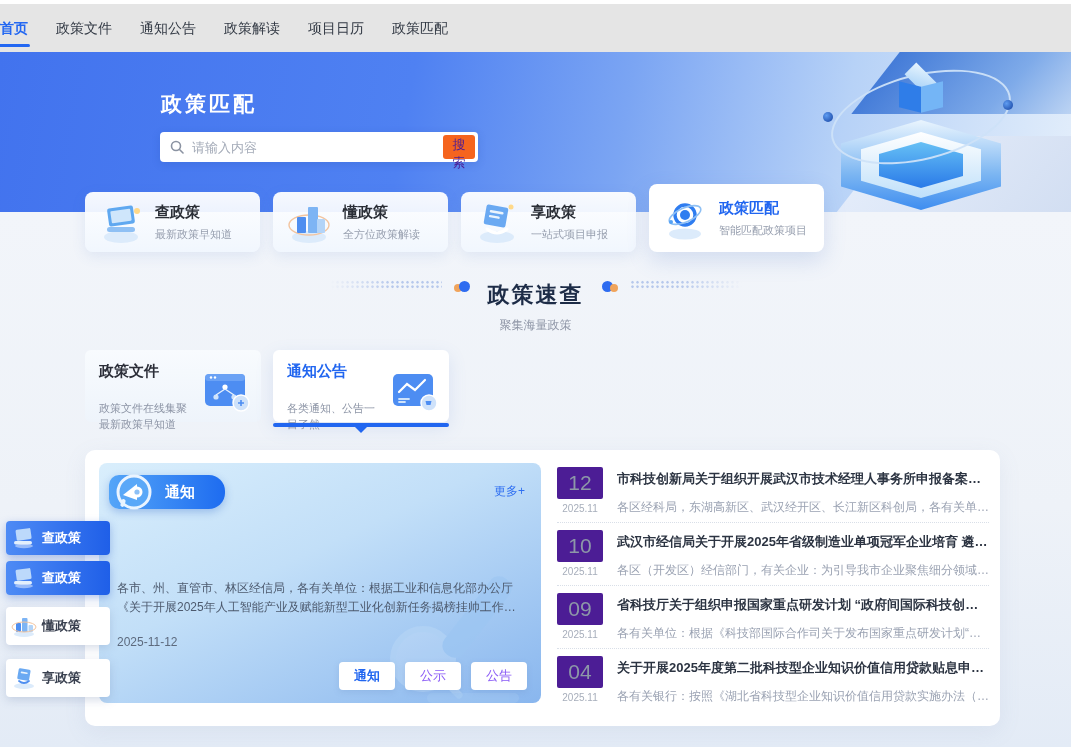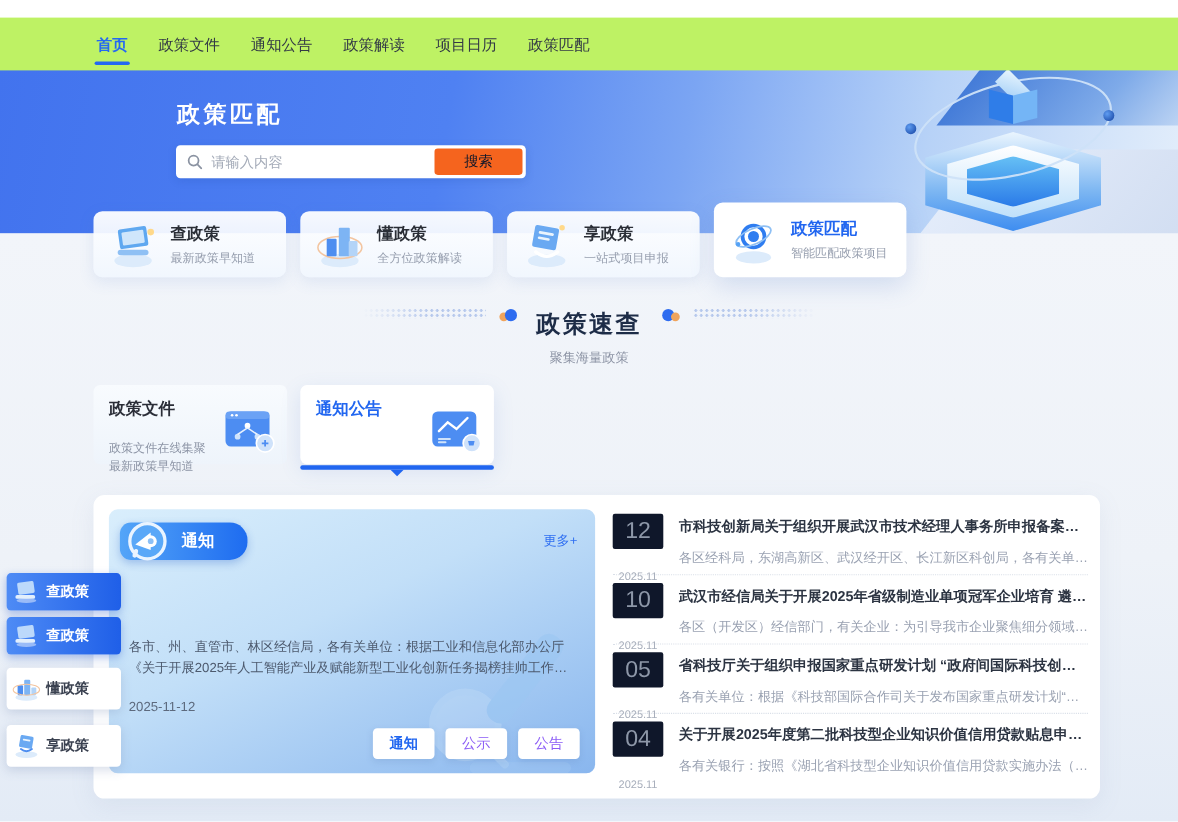--- a/index.html
+++ b/index.html
@@ -5,40 +5,40 @@
   html,body{margin:0;padding:0;background:#fff}
   *{box-sizing:border-box}
   #page{position:relative;width:1071px;height:747px;overflow:hidden;background:#fff;
         font-family:"Liberation Sans","DejaVu Sans",sans-serif;}
 
   
   .pagebg{position:absolute;left:0;top:212px;width:1071px;height:535px;
           background:linear-gradient(180deg,#f2f5fa 0%,#eef2f8 55%,#e3ebf6 100%)}
 
   
-  .topnav{position:absolute;left:0;top:16px;width:1071px;height:48px;background:#bef264;
-          display:flex;align-items:center;padding-left:88px;gap:28px;z-index:9}
+  .topnav{position:absolute;left:0;top:4px;width:1071px;height:48px;background:#e5e5e5;
+          display:flex;align-items:center;gap:28px;z-index:9}
   .nav-item{font-size:14px;color:#333a45;cursor:pointer;position:relative;padding:15px 0;line-height:18px}
   .nav-item.active{color:#2468f2;font-weight:bold}
   .nav-item.active::after{content:"";position:absolute;left:-2px;right:-2px;bottom:5px;height:3px;
           background:#2468f2;border-radius:2px}
 
   
   .hero{position:absolute;left:0;top:48px;width:1071px;height:164px;overflow:hidden;
         background:linear-gradient(100deg,#4273ee 0%,#4f81f2 38%,#7ba5f3 58%,#b7d2f7 78%,#e3eefb 100%)}
   .hero-title{position:absolute;left:161px;top:42px;font-size:21px;font-weight:900;color:#fff;letter-spacing:3px}
   .hero-badge{position:absolute;left:266px;top:47px;height:20px;line-height:20px;
         background:rgba(34,82,210,.85);color:#fff;font-size:11px;padding:0 22px;
         clip-path:polygon(12px 0,100% 0,calc(100% - 12px) 100%,0 100%)}
   .searchbar{position:absolute;left:160px;top:84px;width:318px;height:30px;background:#fff;
         border-radius:4px;display:flex;align-items:center;padding:0 3px 0 10px;gap:6px;
         box-shadow:0 2px 8px rgba(30,70,160,.18)}
   .search-input{flex:1;border:none;outline:none;font-size:13px;color:#ef4444;min-width:0;background:transparent}
   .search-input::placeholder{color:#a4abb8}
-  .search-btn{width:80px;height:24px;background:#f5641e;color:#0f172a;border:none;border-radius:3px;
+  .search-btn{width:32px;height:24px;background:#f5641e;color:#4c1d95;border:none;border-radius:3px;
         font-size:13px;cursor:pointer}
 
   
   .illus{position:absolute;right:0;top:0;width:300px;height:164px;overflow:hidden}
   .slab1{position:absolute;right:-60px;top:-10px;width:250px;height:76px;transform:skewX(-38deg);
         background:linear-gradient(95deg,#2e6bd2 0%,#6fa0e6 55%,#cfe0f6 100%);opacity:.85}
   .slab2{position:absolute;right:-70px;top:88px;width:280px;height:90px;transform:skewX(-38deg);
         background:linear-gradient(90deg,#e7eefa,#ccd9ef);opacity:.9}
   .hexb{position:absolute;clip-path:polygon(50% 0,100% 26%,100% 74%,50% 100%,0 74%,0 26%)}
   .hex1{left:70px;top:72px;width:160px;height:90px;background:linear-gradient(180deg,#eaf5fe 0%,#7cb6f2 60%,#3e8df0 100%)}
@@ -118,23 +118,23 @@
        color:#8b5cf6;cursor:pointer;box-shadow:0 2px 6px rgba(90,120,180,.18)}
   .nbtn.active{color:#2166f0;font-weight:bold}
   .ndecor{position:absolute;right:-6px;bottom:-8px;opacity:.6}
 
   
   .nlist{position:absolute;left:472px;top:10px;width:432px}
   .litem{display:flex;gap:14px;height:63px;padding-top:7px;cursor:pointer;
        border-bottom:1px dotted #d9dfe8}
   .litem:last-child{border-bottom:none}
   .ldate{width:46px;flex-shrink:0;text-align:center}
-  .lday{display:block;width:46px;height:32px;line-height:32px;background:#0f172a;
+  .lday{display:block;width:46px;height:32px;line-height:32px;background:#4c1d95;
        font-size:21px;color:#8d97a8;border-radius:2px}
-  .lmonth{display:block;font-size:10px;color:#a7aebb;margin-top:20px}
+  .lmonth{display:block;font-size:10px;color:#a7aebb;margin-top:4px}
   .lmain{flex:1;min-width:0}
   .ltitle{font-size:13px;font-weight:bold;color:#2c3442;white-space:nowrap;overflow:hidden;
        text-overflow:ellipsis;margin-top:3px}
   .ldesc{font-size:12px;color:#9aa2b2;white-space:nowrap;overflow:hidden;text-overflow:ellipsis;margin-top:11px}
 
   
   .widgets{position:absolute;left:6px;top:521px;width:104px;z-index:8}
   .widget{height:34px;border-radius:4px;display:flex;align-items:center;gap:5px;padding-left:5px;
        cursor:pointer;font-size:13px;font-weight:bold;margin-bottom:6px}
   .widget:nth-child(2){margin-bottom:12px}
@@ -274,20 +274,24 @@
         <circle cx="22" cy="15" r="2.6" fill="#fff"></circle>
         <circle cx="13" cy="25" r="2.6" fill="#cfe3fb"></circle>
         <circle cx="31" cy="25" r="2.6" fill="#cfe3fb"></circle>
         <path d="M22 17 L13 23 M22 17 L31 23" stroke="#e6f0fd" stroke-width="1.4"></path>
         <circle cx="38" cy="31" r="8" fill="#cfe2fa" stroke="#fff" stroke-width="1.5"></circle>
         <path d="M35 31 h6 M38 28 v6" stroke="#4d8df2" stroke-width="1.6"></path>
       </svg>
     </div>
     <div class="tab active">
       <div class="tab-title">通知公告</div>
+      <div class="tab-desc">
+        <div>各类通知、公告一</div>
+        <div>目了然</div>
+      </div>
       <svg class="tab-icon" width="48" height="40" viewBox="0 0 48 40">
         <rect x="2" y="2" width="40" height="32" rx="5" fill="#4d8df2"></rect>
         <polyline points="8,20 16,12 24,18 34,8" fill="none" stroke="#fff" stroke-width="2.2" stroke-linecap="round"></polyline>
         <path d="M8 27 h10 M8 30 h6" stroke="#cfe3fb" stroke-width="1.8" stroke-linecap="round"></path>
         <circle cx="38" cy="31" r="8" fill="#cfe2fa" stroke="#fff" stroke-width="1.5"></circle>
         <path d="M34.5 29 h6 l-1 4 h-4 z" fill="#4d8df2"></path>
       </svg>
       <span class="tri"></span>
     </div>
   </div>
@@ -337,21 +341,21 @@
           <span class="lday">10</span>
           <span class="lmonth">2025.11</span>
         </div>
         <div class="lmain">
           <div class="ltitle">武汉市经信局关于开展2025年省级制造业单项冠军企业培育 遴选和复...</div>
           <div class="ldesc">各区（开发区）经信部门，有关企业：为引导我市企业聚焦细分领域和产业链关...</div>
         </div>
       </div>
       <div class="litem">
         <div class="ldate">
-          <span class="lday">05</span>
+          <span class="lday">09</span>
           <span class="lmonth">2025.11</span>
         </div>
         <div class="lmain">
           <div class="ltitle">省科技厅关于组织申报国家重点研发计划 “政府间国际科技创新合作”...</div>
           <div class="ldesc">各有关单位：根据《科技部国际合作司关于发布国家重点研发计划“政府间国科技...</div>
         </div>
       </div>
       <div class="litem">
         <div class="ldate">
           <span class="lday">04</span>

